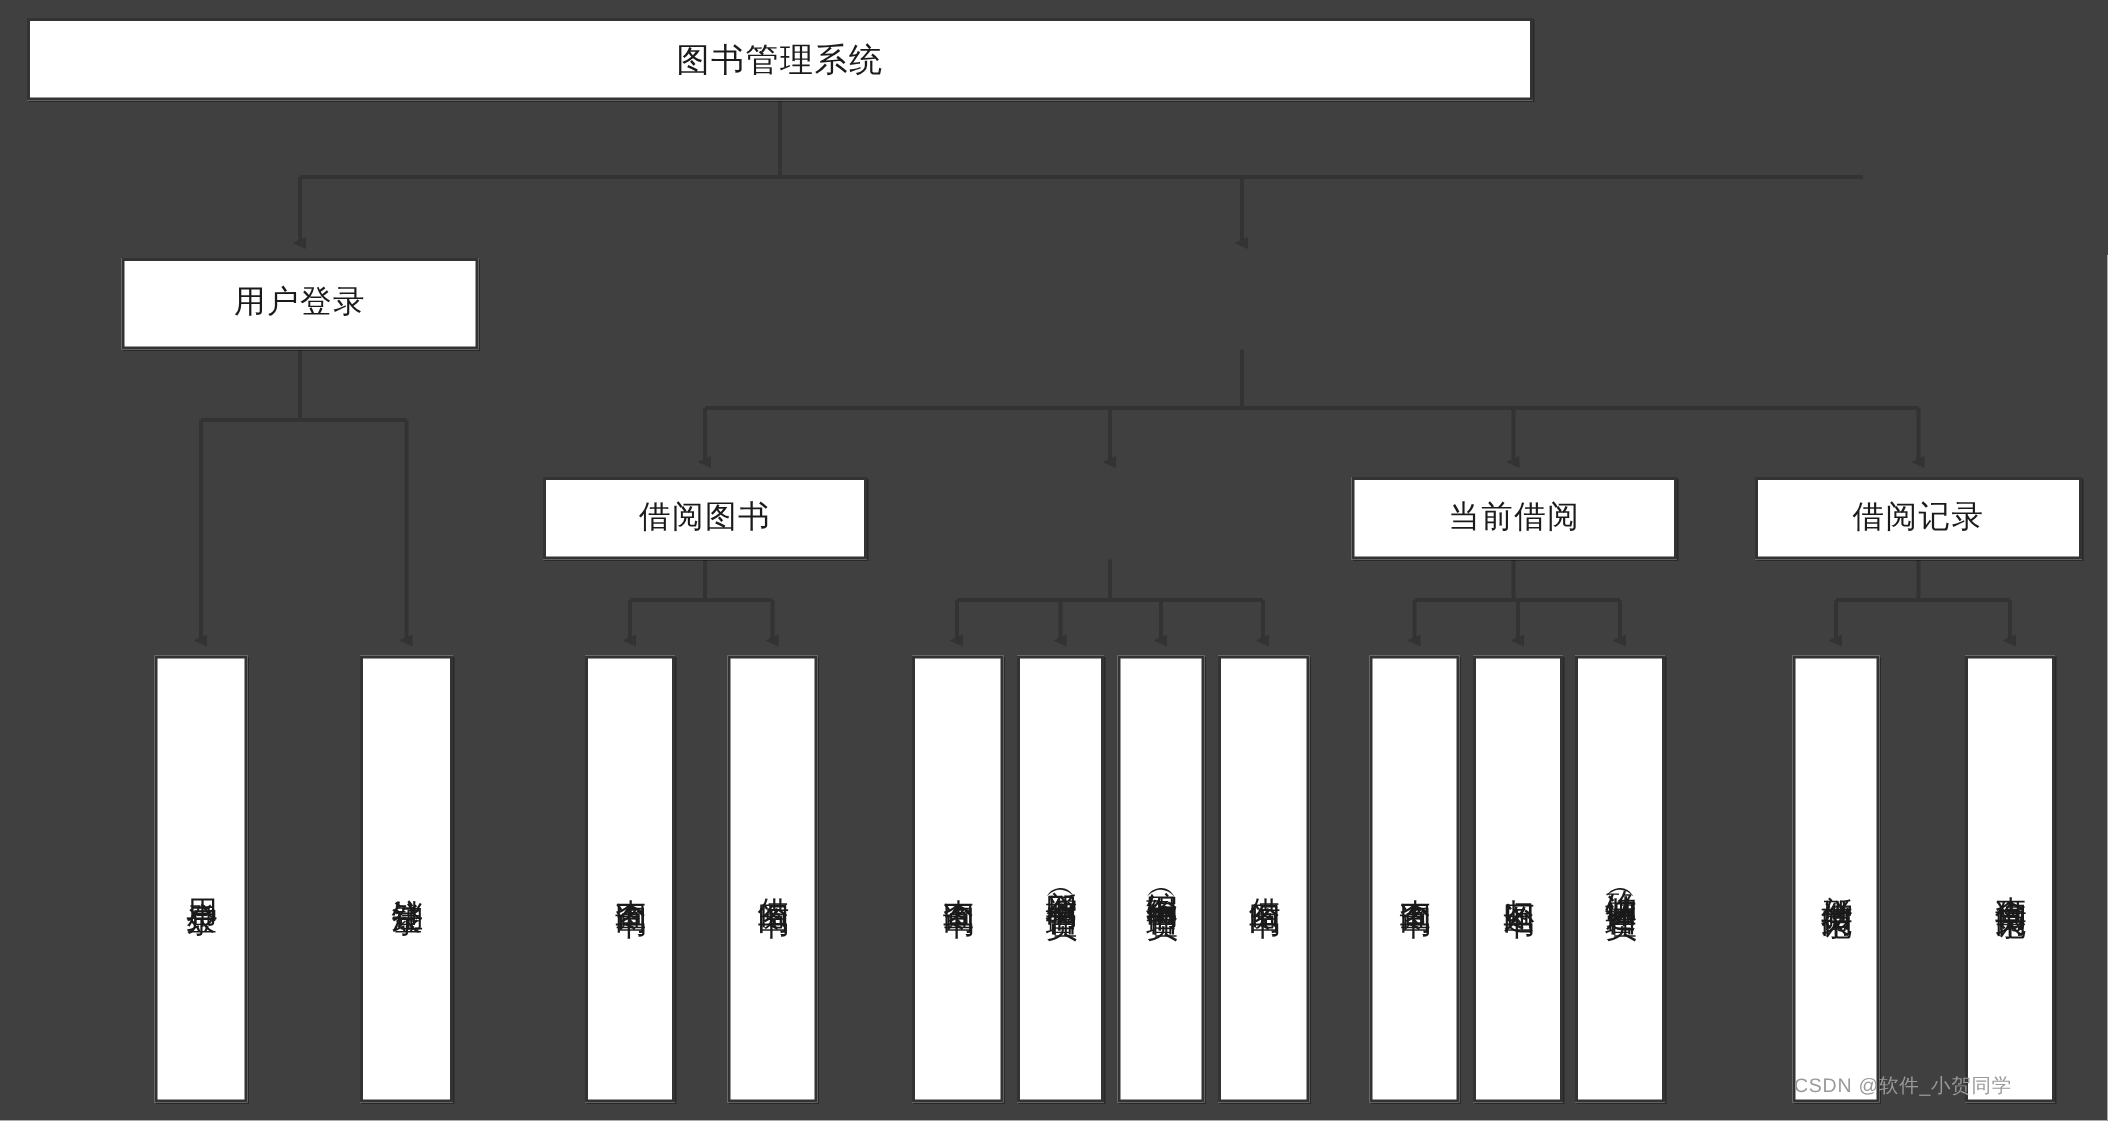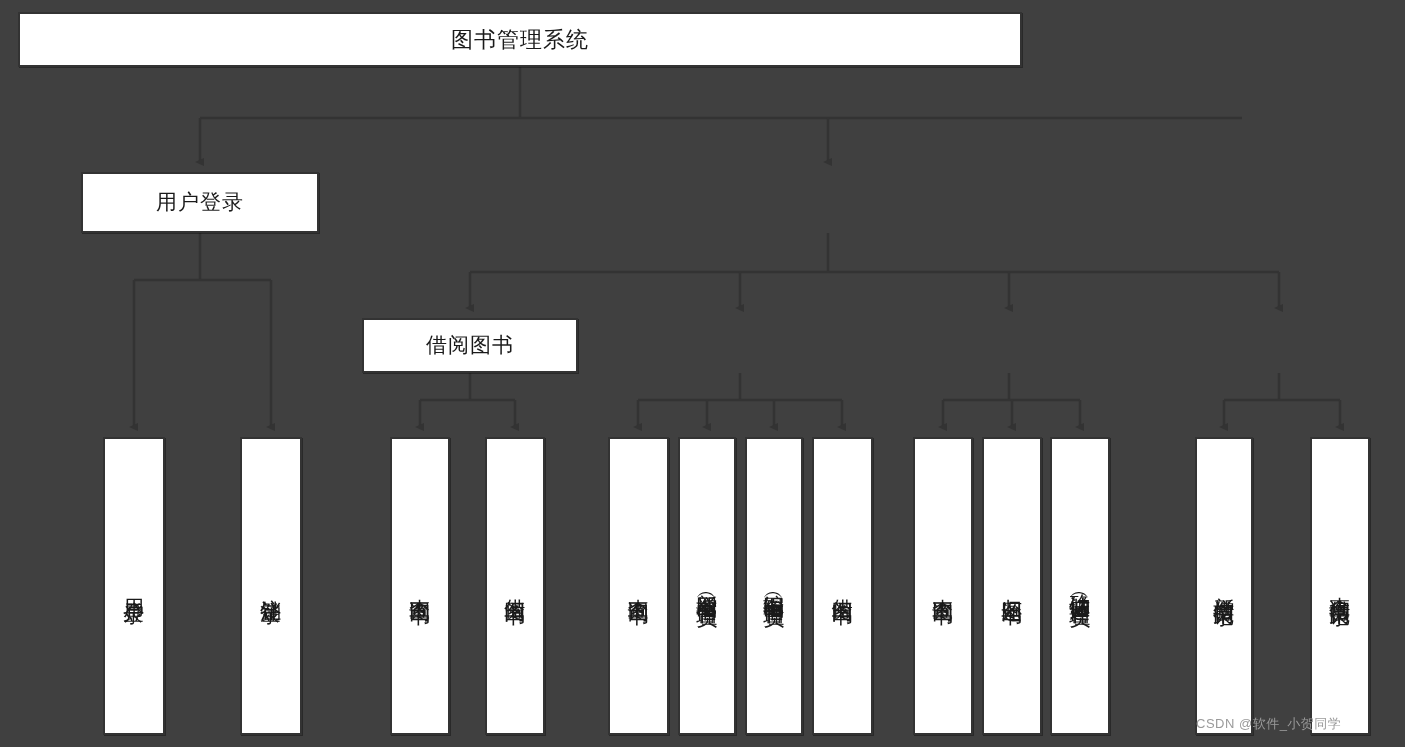--- a/index.html
+++ b/index.html
@@ -129,21 +129,27 @@
   <div class="node node-h" style="left:81px; top:172px; width:238px; height:61px;">
     <span>用户登录</span>
   </div>
 
 
   <div class="node node-h" style="left:362px; top:318px; width:216px; height:55px;">
     <span>借阅图书</span>
   </div>
 
 
+  <div class="node node-h" style="left:901px; top:318px; width:217px; height:55px;">
+    <span>当前借阅</span>
+  </div>
 
+  <div class="node node-h" style="left:1170px; top:318px; width:218px; height:55px;">
+    <span>借阅记录</span>
+  </div>
 
   <div class="node node-v" style="left:103px; top:437px; width:62px; height:298px;">
     <span>用户登录</span>
   </div>
   <div class="node node-v" style="left:240px; top:437px; width:62px; height:298px;">
     <span>注销登录</span>
   </div>
 
   <div class="node node-v" style="left:390px; top:437px; width:60px; height:298px;">
     <span>查询图书</span>

